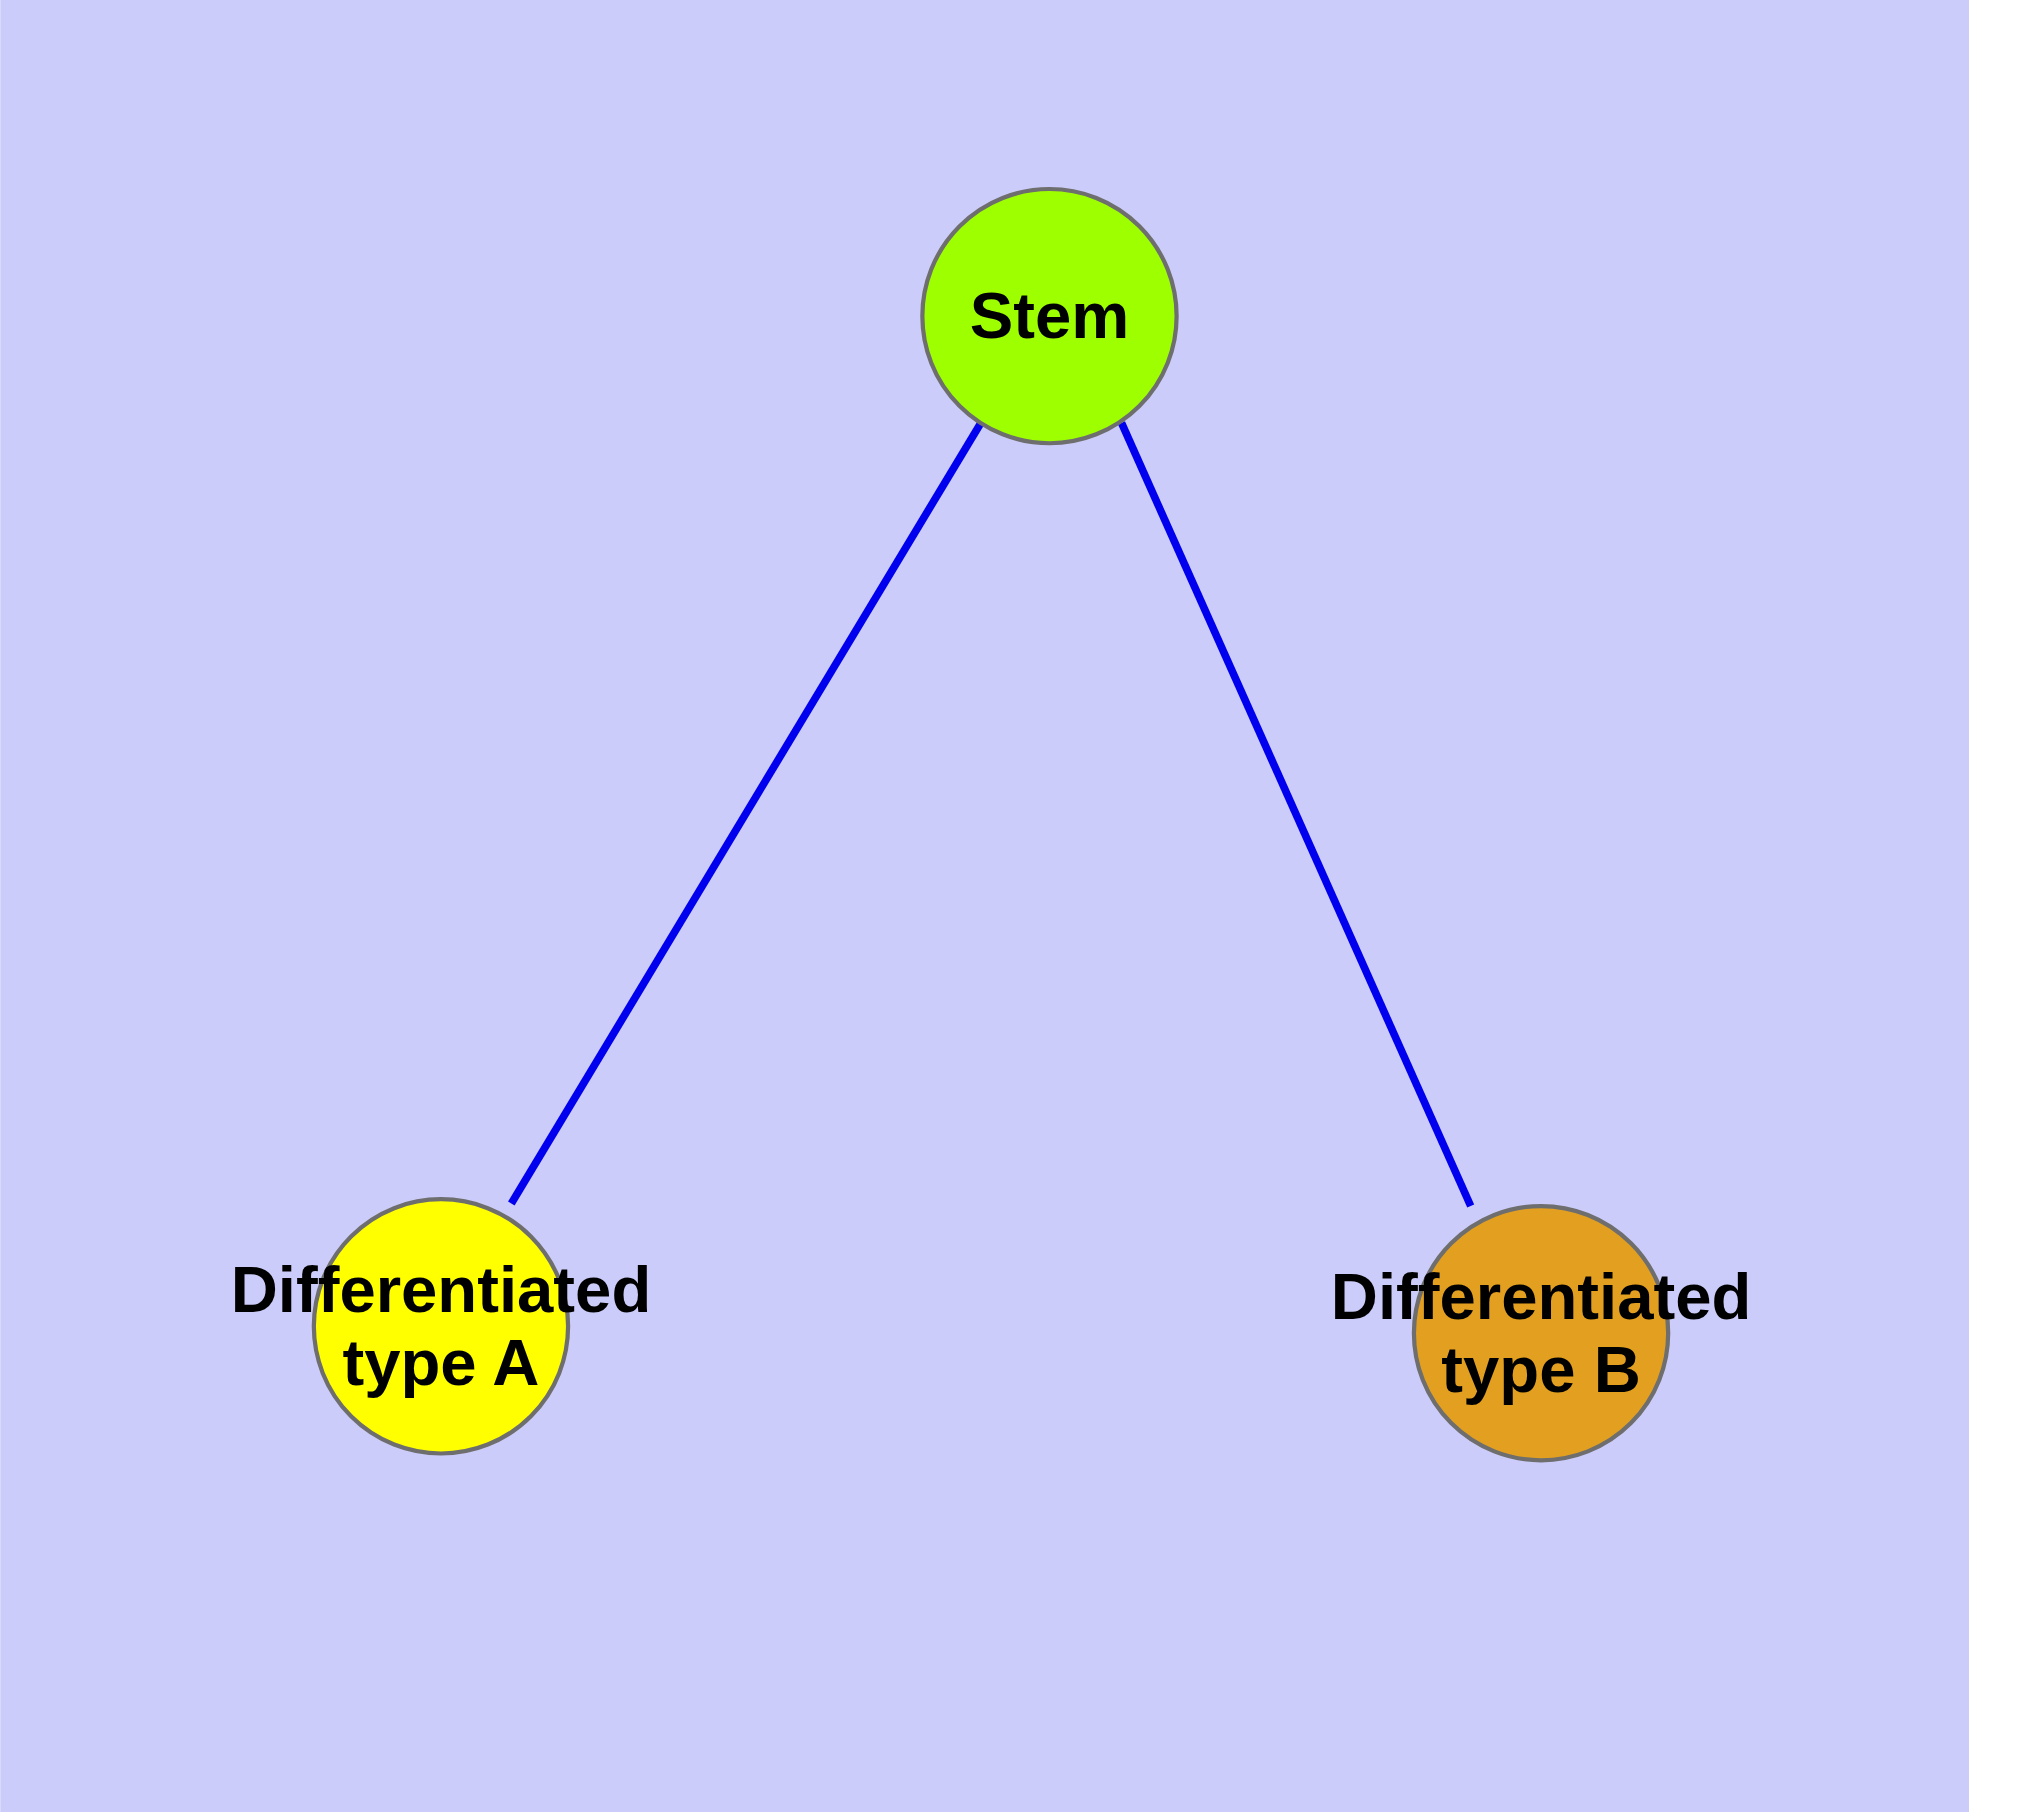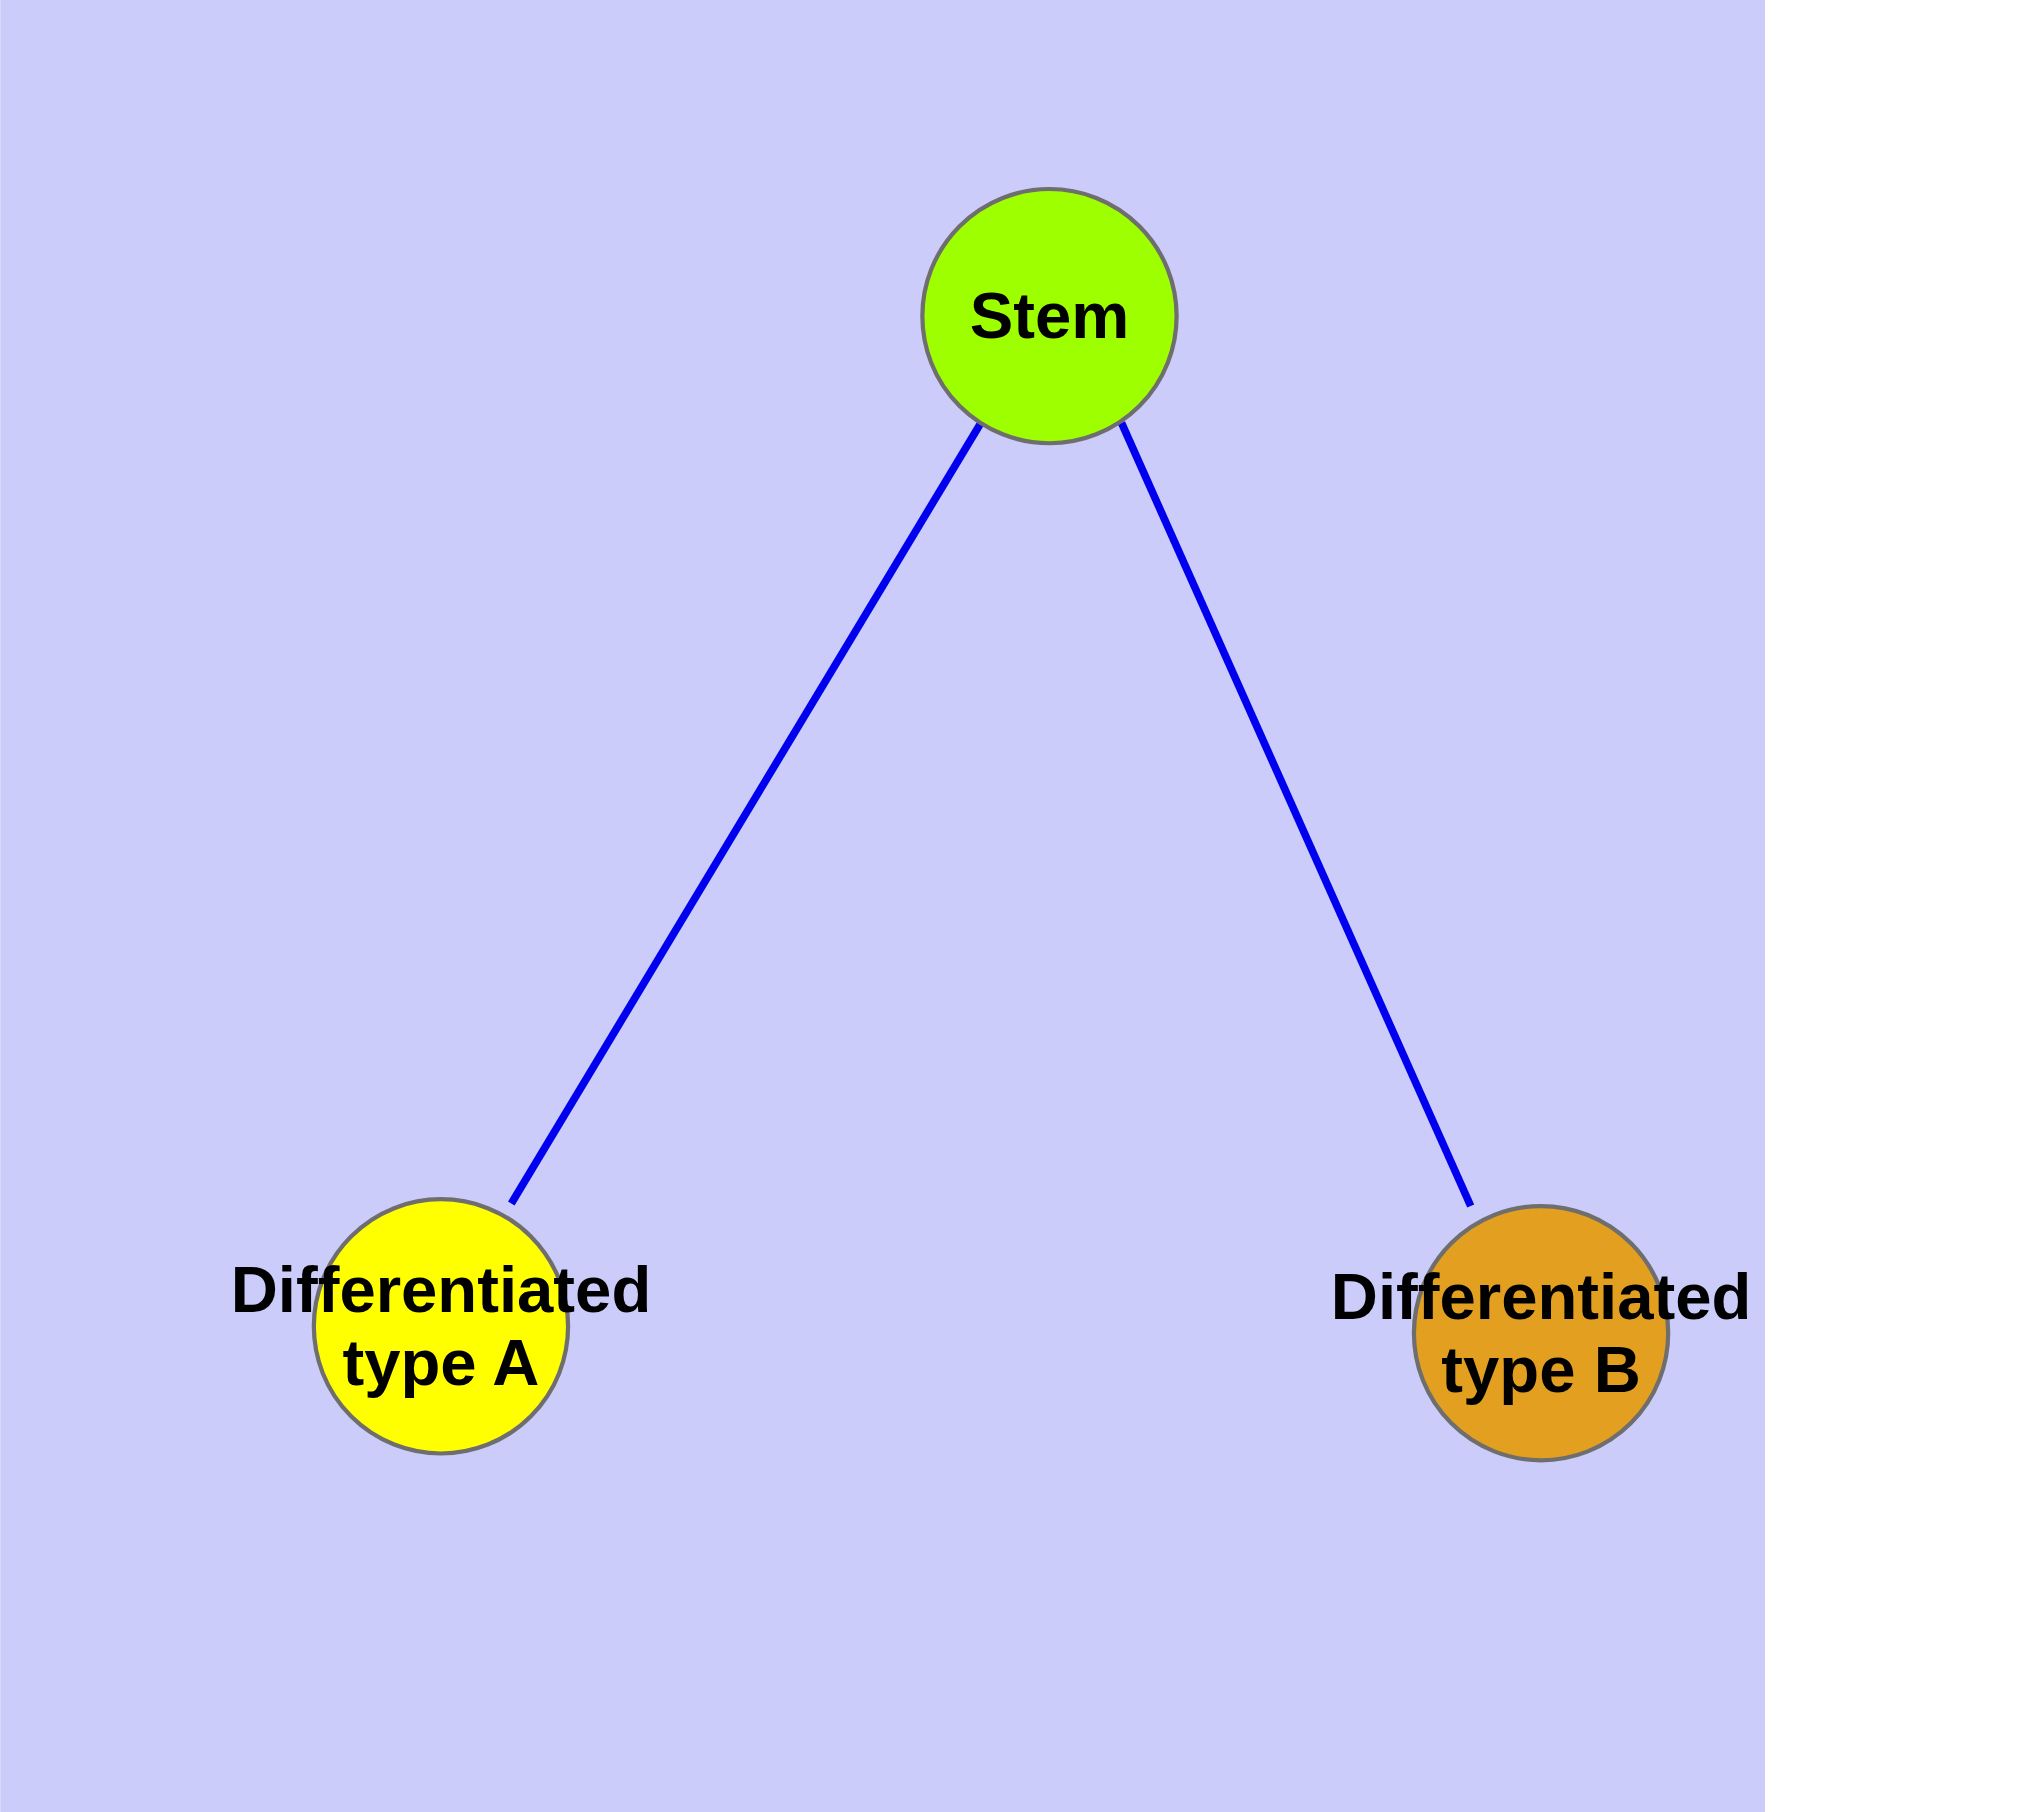--- a/index.html
+++ b/index.html
@@ -28,21 +28,21 @@
     font-weight: bold;
     fill: #000000;
     text-anchor: middle;
     dominant-baseline: middle;
     paint-order: normal;
   }
 </style>
 </head>
 <body>
 
-<div id="canvas" style="width: 1765px; height: 1812px;">
+<div id="canvas" style="width: 1969px; height: 1812px;">
   <svg id="graph-svg" viewBox="0 0 2384 2138" xmlns="http://www.w3.org/2000/svg" style="width: 2021px; height: 1812px;">
 
     <rect id="bg-rect" x="0" y="0" width="2384" height="2138" fill="#ccccfa"></rect>
 
     <g id="edges-layer">
       <line id="edge-0" x1="1157" y1="499" x2="603" y2="1420" stroke="#0000ee" stroke-width="9" stroke-linecap="butt"></line>
       <line id="edge-1" x1="1323" y1="499" x2="1735" y2="1423" stroke="#0000ee" stroke-width="9" stroke-linecap="butt"></line>
     </g>
 
     <g id="nodes-layer">

